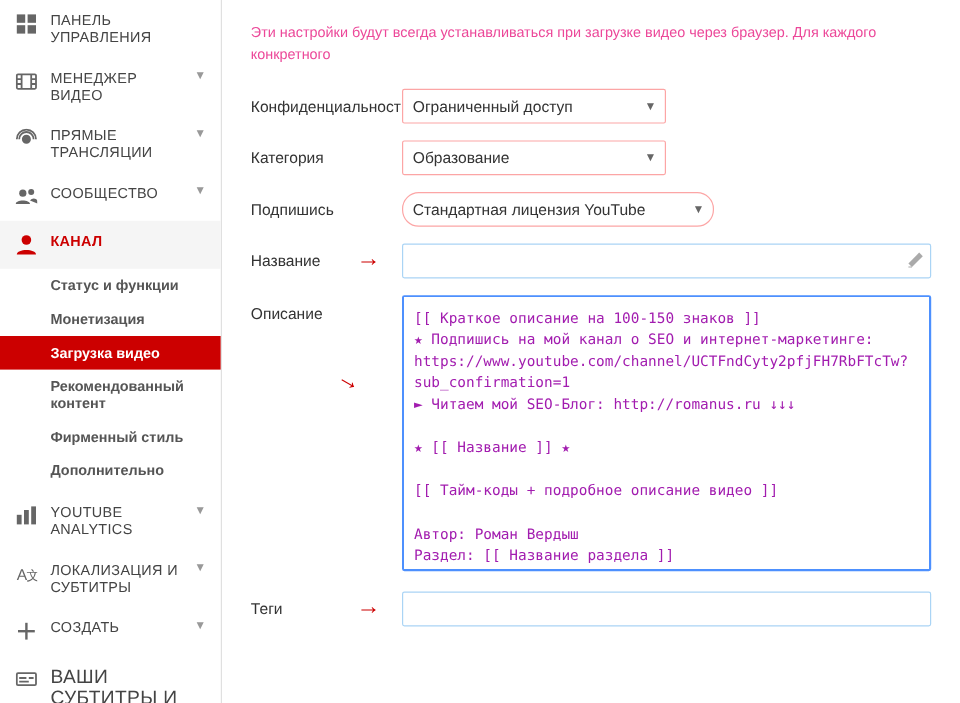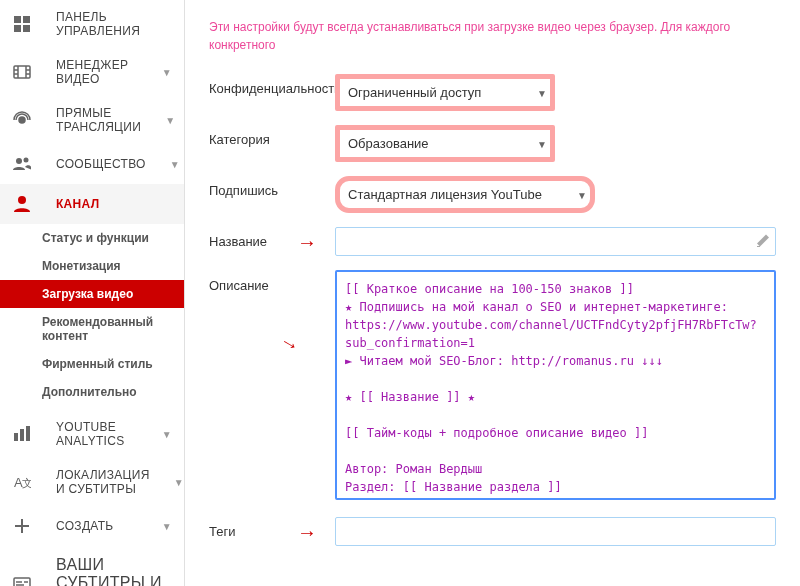--- a/index.html
+++ b/index.html
@@ -20,29 +20,28 @@
       background: #fff;
       border-right: 1px solid #e0e0e0;
       height: 586px;
       overflow: hidden;
       display: flex;
       flex-direction: column;
     }
 
     .sidebar-item {
       display: flex;
-      align-items: center;
       padding: 10px 12px;
       cursor: pointer;
       color: #444;
       font-size: 12px;
       font-weight: 500;
       letter-spacing: 0.3px;
       text-transform: uppercase;
-      gap: 24px;
+      gap: 10px;
       border-bottom: none;
     }
 
     .sidebar-icon {
       width: 20px;
       height: 20px;
       display: flex;
       align-items: center;
       justify-content: center;
       flex-shrink: 0;
@@ -114,21 +113,21 @@
 
     .select-wrapper {
       position: relative;
       display: inline-block;
       min-width: 200px;
     }
 
     .form-select {
       appearance: none;
       -webkit-appearance: none;
-      border: 5px solid #fca5a5;
+      border: 1px solid #fca5a5;
       border-radius: 2px;
       padding: 6px 28px 6px 8px;
       font-size: 13px;
       color: #333;
       background: #fff;
       width: 220px;
       cursor: pointer;
     }
 
     .select-arrow {

